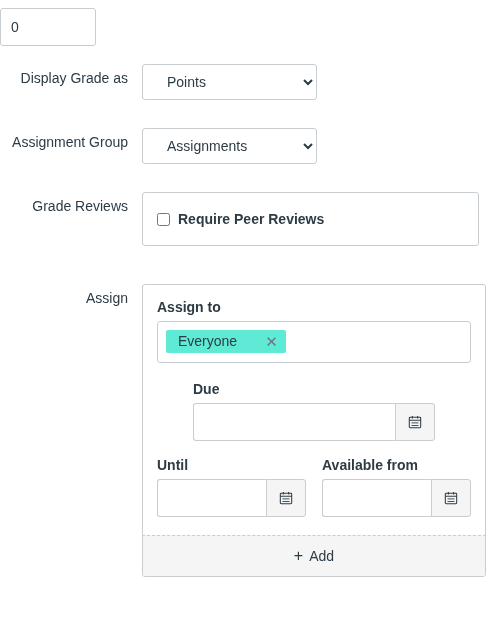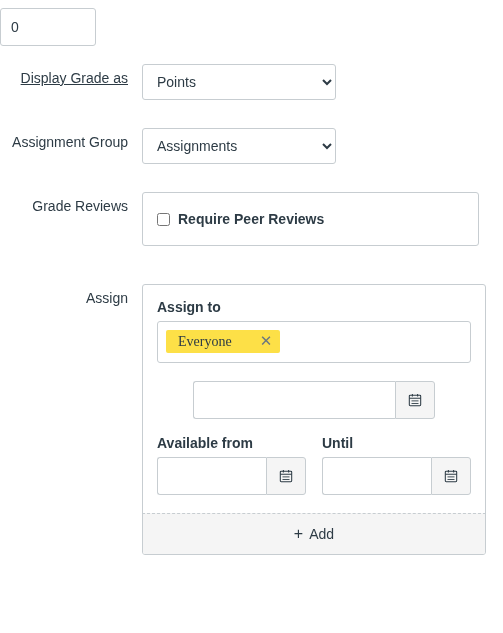--- a/index.html
+++ b/index.html
@@ -33,23 +33,23 @@
   .text-input {
     width: 96px;
     height: 38px;
     padding: 6px 10px;
     border: 1px solid #c7cdd1;
     border-radius: 3px;
     font-size: 14px;
     color: #2d3b45;
   }
   .select {
-    width: 194px;
+    width: 175px;
     height: 36px;
-    padding: 4px 10px;
+    padding: 4px 20px;
     border: 1px solid #c7cdd1;
     border-radius: 3px;
     font-size: 14px;
     color: #2d3b45;
     background: #fff;
   }
   .peer-box {
     border: 1px solid #c7cdd1;
     border-radius: 3px;
     padding: 18px 14px;
@@ -77,28 +77,27 @@
     display: block;
   }
   .token-field {
     border: 1px solid #c7cdd1;
     border-radius: 3px;
     padding: 8px;
     min-height: 42px;
   }
   .token {
     display: inline-flex;
-    align-items: flex-end;
-    background: #fde047;
+    align-items: flex-start;
+    background: #5eead4;
     border-radius: 2px;
     padding: 4px 8px 4px 12px;
     font-size: 14px;
     color: #2d3b45;
     line-height: 1;
-    font-family: Liberation Serif, serif;
   }
   .token .remove {
     margin-left: 28px;
     font-size: 15px;
     color: #6b7780;
     cursor: pointer;
     line-height: 1;
   }
 
   .date-section {
@@ -174,21 +173,21 @@
 </style>
 </head>
 <body>
 
 <div class="row">
   <div class="field">
     <input type="text" class="text-input" value="0" style="">
   </div>
 </div>
 
-<div class="row" style="margin-bottom:28px;text-decoration:underline;">
+<div class="row" style="margin-bottom:28px;">
   <div class="label">Display Grade as</div>
   <div class="field">
     <select class="select">
       <option>Points</option>
     </select>
   </div>
 </div>
 
 <div class="row" style="margin-bottom:28px;justify-content:center;">
   <div class="label">Assignment Group</div>
@@ -218,68 +217,69 @@
       <div class="assign-inner">
         <span class="section-label">Assign to</span>
         <div class="token-field">
           <span class="token">
             <span>Everyone</span>
             <span class="remove">✕</span>
           </span>
         </div>
 
         <div class="date-section">
+          <span class="sub-label">Due</span>
           <div class="date-group">
             <input type="text" class="date-input" value="" style="">
             <div class="date-btn">
               <svg class="cal-icon" viewBox="0 0 16 16">
                 <rect x="1.5" y="2.5" width="13" height="12" rx="1" stroke-width="1.2"></rect>
                 <line x1="1.5" y1="6" x2="14.5" y2="6" stroke-width="1.2"></line>
                 <line x1="5" y1="1" x2="5" y2="4" stroke-width="1.2"></line>
                 <line x1="11" y1="1" x2="11" y2="4" stroke-width="1.2"></line>
                 <line x1="4" y1="9" x2="12" y2="9" stroke-width="1"></line>
                 <line x1="4" y1="12" x2="12" y2="12" stroke-width="1"></line>
               </svg>
             </div>
           </div>
         </div>
 
         <div class="range-row">
+          <div class="range-col">
+            <span class="sub-label">Until</span>
+            <div class="date-group">
+              <input type="text" class="date-input" value="" style="">
+              <div class="date-btn">
+                <svg class="cal-icon" viewBox="0 0 16 16">
+                  <rect x="1.5" y="2.5" width="13" height="12" rx="1" stroke-width="1.2"></rect>
+                  <line x1="1.5" y1="6" x2="14.5" y2="6" stroke-width="1.2"></line>
+                  <line x1="5" y1="1" x2="5" y2="4" stroke-width="1.2"></line>
+                  <line x1="11" y1="1" x2="11" y2="4" stroke-width="1.2"></line>
+                  <line x1="4" y1="9" x2="12" y2="9" stroke-width="1"></line>
+                  <line x1="4" y1="12" x2="12" y2="12" stroke-width="1"></line>
+                </svg>
+              </div>
+            </div>
+          </div>
           <div class="range-col">
             <span class="sub-label">Available from</span>
             <div class="date-group">
               <input type="text" class="date-input" value="" style="">
               <div class="date-btn">
                 <svg class="cal-icon" viewBox="0 0 16 16">
                   <rect x="1.5" y="2.5" width="13" height="12" rx="1" stroke-width="1.2"></rect>
                   <line x1="1.5" y1="6" x2="14.5" y2="6" stroke-width="1.2"></line>
                   <line x1="5" y1="1" x2="5" y2="4" stroke-width="1.2"></line>
                   <line x1="11" y1="1" x2="11" y2="4" stroke-width="1.2"></line>
                   <line x1="4" y1="9" x2="12" y2="9" stroke-width="1"></line>
                   <line x1="4" y1="12" x2="12" y2="12" stroke-width="1"></line>
                 </svg>
               </div>
             </div>
           </div>
-          <div class="range-col">
-            <span class="sub-label">Until</span>
-            <div class="date-group">
-              <input type="text" class="date-input" value="" style="">
-              <div class="date-btn">
-                <svg class="cal-icon" viewBox="0 0 16 16">
-                  <rect x="1.5" y="2.5" width="13" height="12" rx="1" stroke-width="1.2"></rect>
-                  <line x1="1.5" y1="6" x2="14.5" y2="6" stroke-width="1.2"></line>
-                  <line x1="5" y1="1" x2="5" y2="4" stroke-width="1.2"></line>
-                  <line x1="11" y1="1" x2="11" y2="4" stroke-width="1.2"></line>
-                  <line x1="4" y1="9" x2="12" y2="9" stroke-width="1"></line>
-                  <line x1="4" y1="12" x2="12" y2="12" stroke-width="1"></line>
-                </svg>
-              </div>
-            </div>
-          </div>
         </div>
       </div>
 
       <div class="add-row">
         <span class="plus">+</span>
         <span>Add</span>
       </div>
     </div>
   </div>
 </div>

